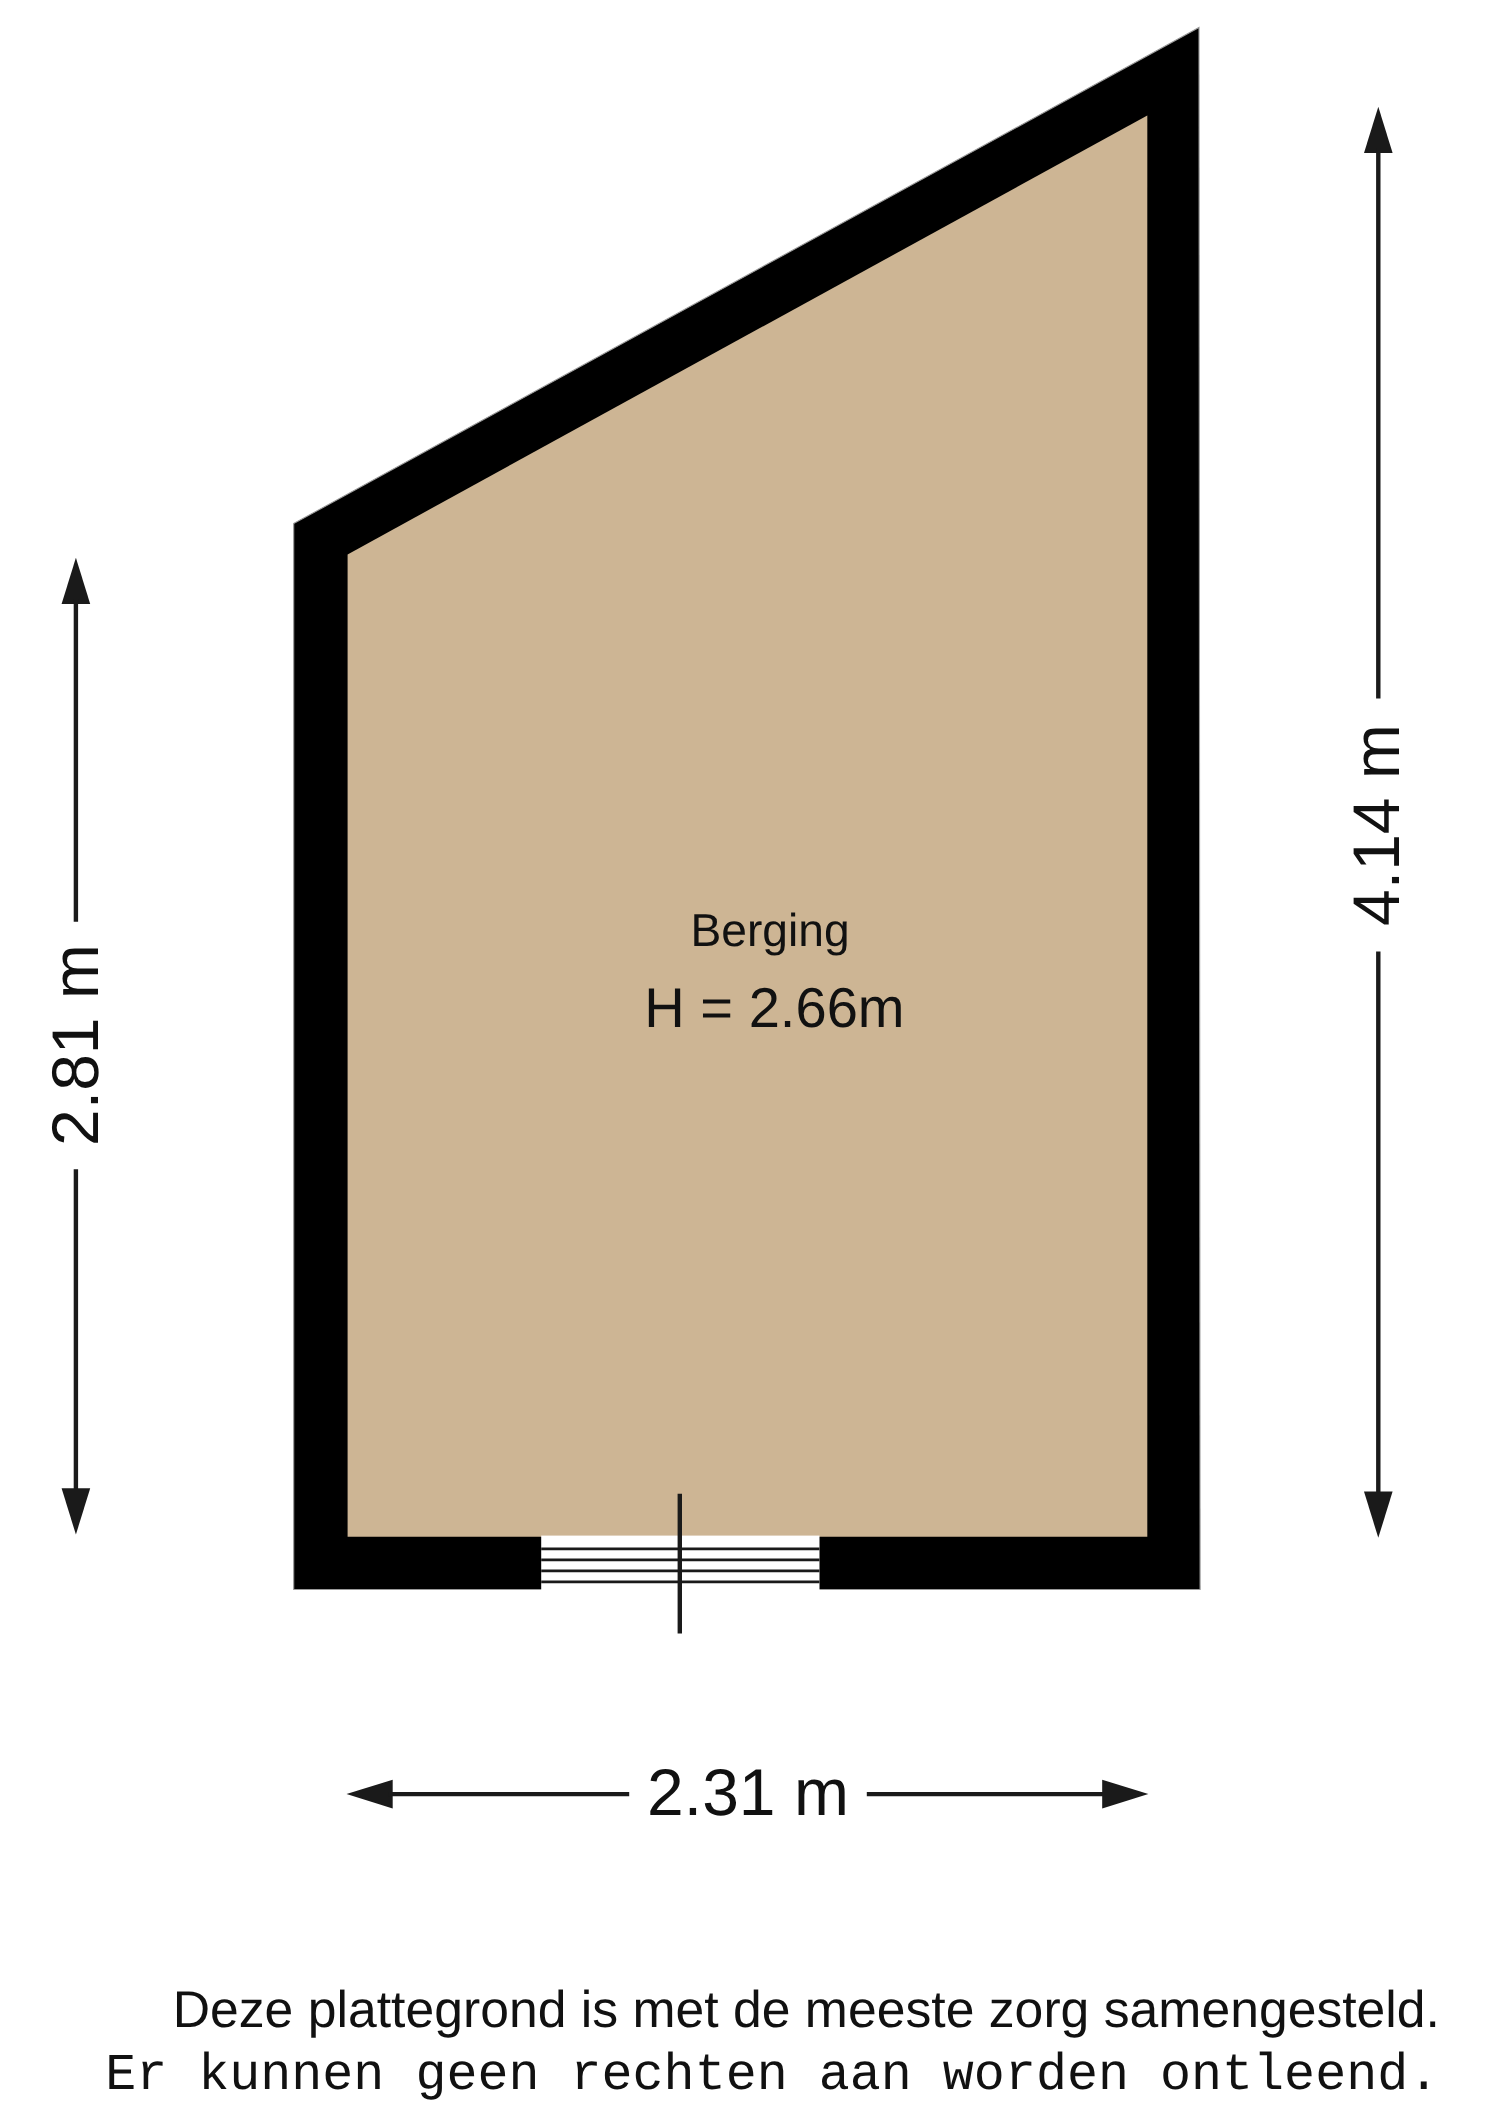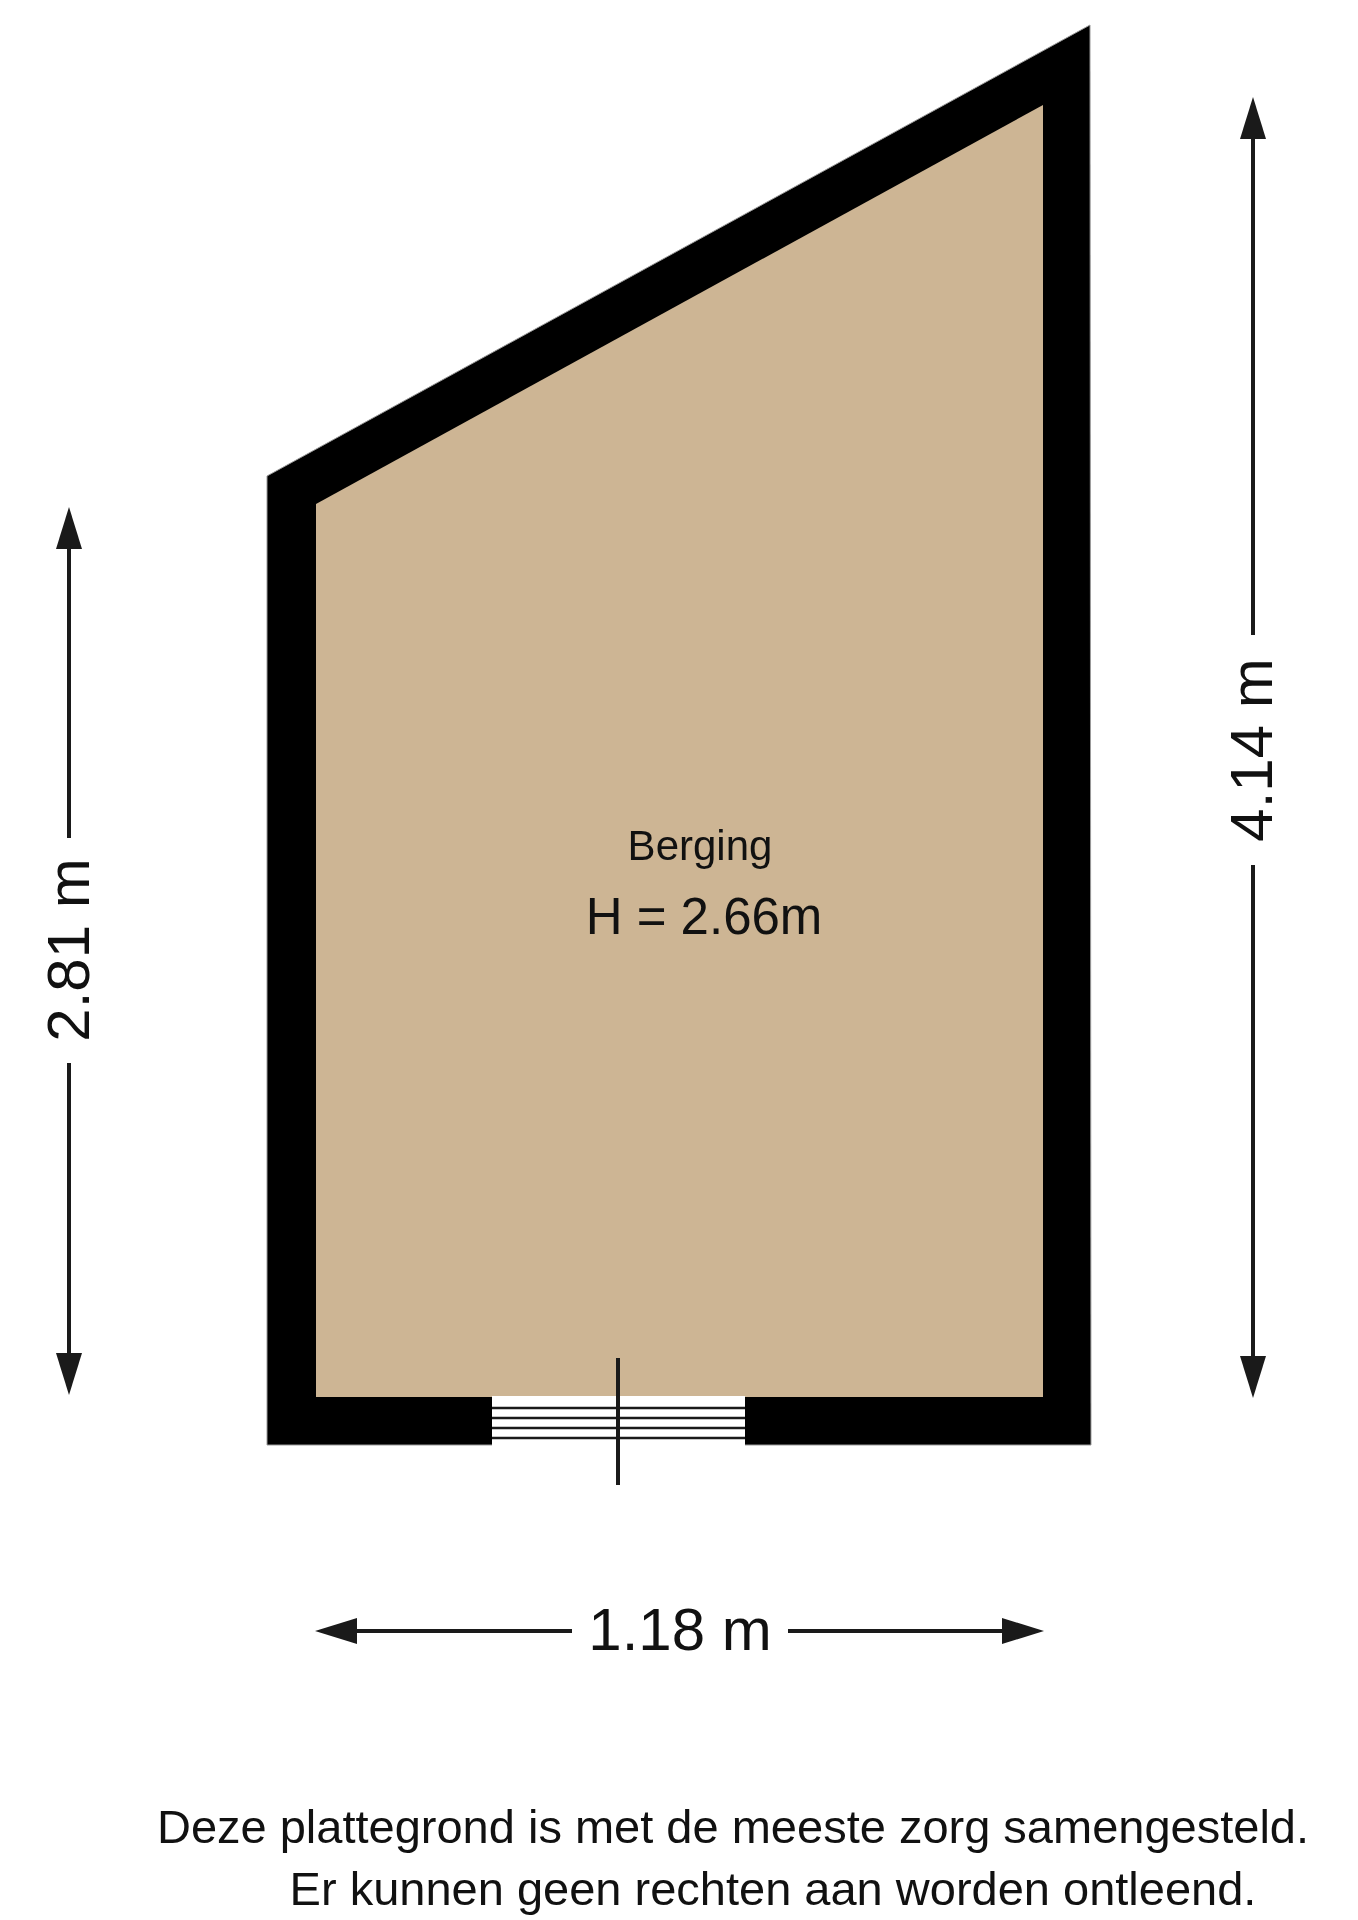--- a/index.html
+++ b/index.html
@@ -72,19 +72,19 @@
   </svg>
 
   <div class="lbl room-name" style="left:700px; top:846px;">Berging</div>
 
   <div class="lbl room-height" style="left:704px; top:916px;text-align:right;">H = 2.66m</div>
 
   <div class="lbl rot dim" style="left:69px; top:950px;">2.81 m</div>
 
   <div class="lbl rot dim" style="left:1252px; top:750px;">4.14 m</div>
 
-  <div class="lbl dim" style="left:680px; top:1630px;">1.18 m</div>
+  <div class="lbl dim" style="left:680px; top:1630px;">2.31 m</div>
 
   <div class="lbl disclaimer" style="left:733px; top:1826px;">Deze plattegrond is met de meeste zorg samengesteld.</div>
 
-  <div class="lbl disclaimer" style="left:773px; top:1888px;">Er kunnen geen rechten aan worden ontleend.</div>
+  <div class="lbl disclaimer" style="left:702px; top:1888px;font-family:Liberation Mono, monospace;">Er kunnen geen rechten aan worden ontleend.</div>
 
 </div>
 
 </body></html>

